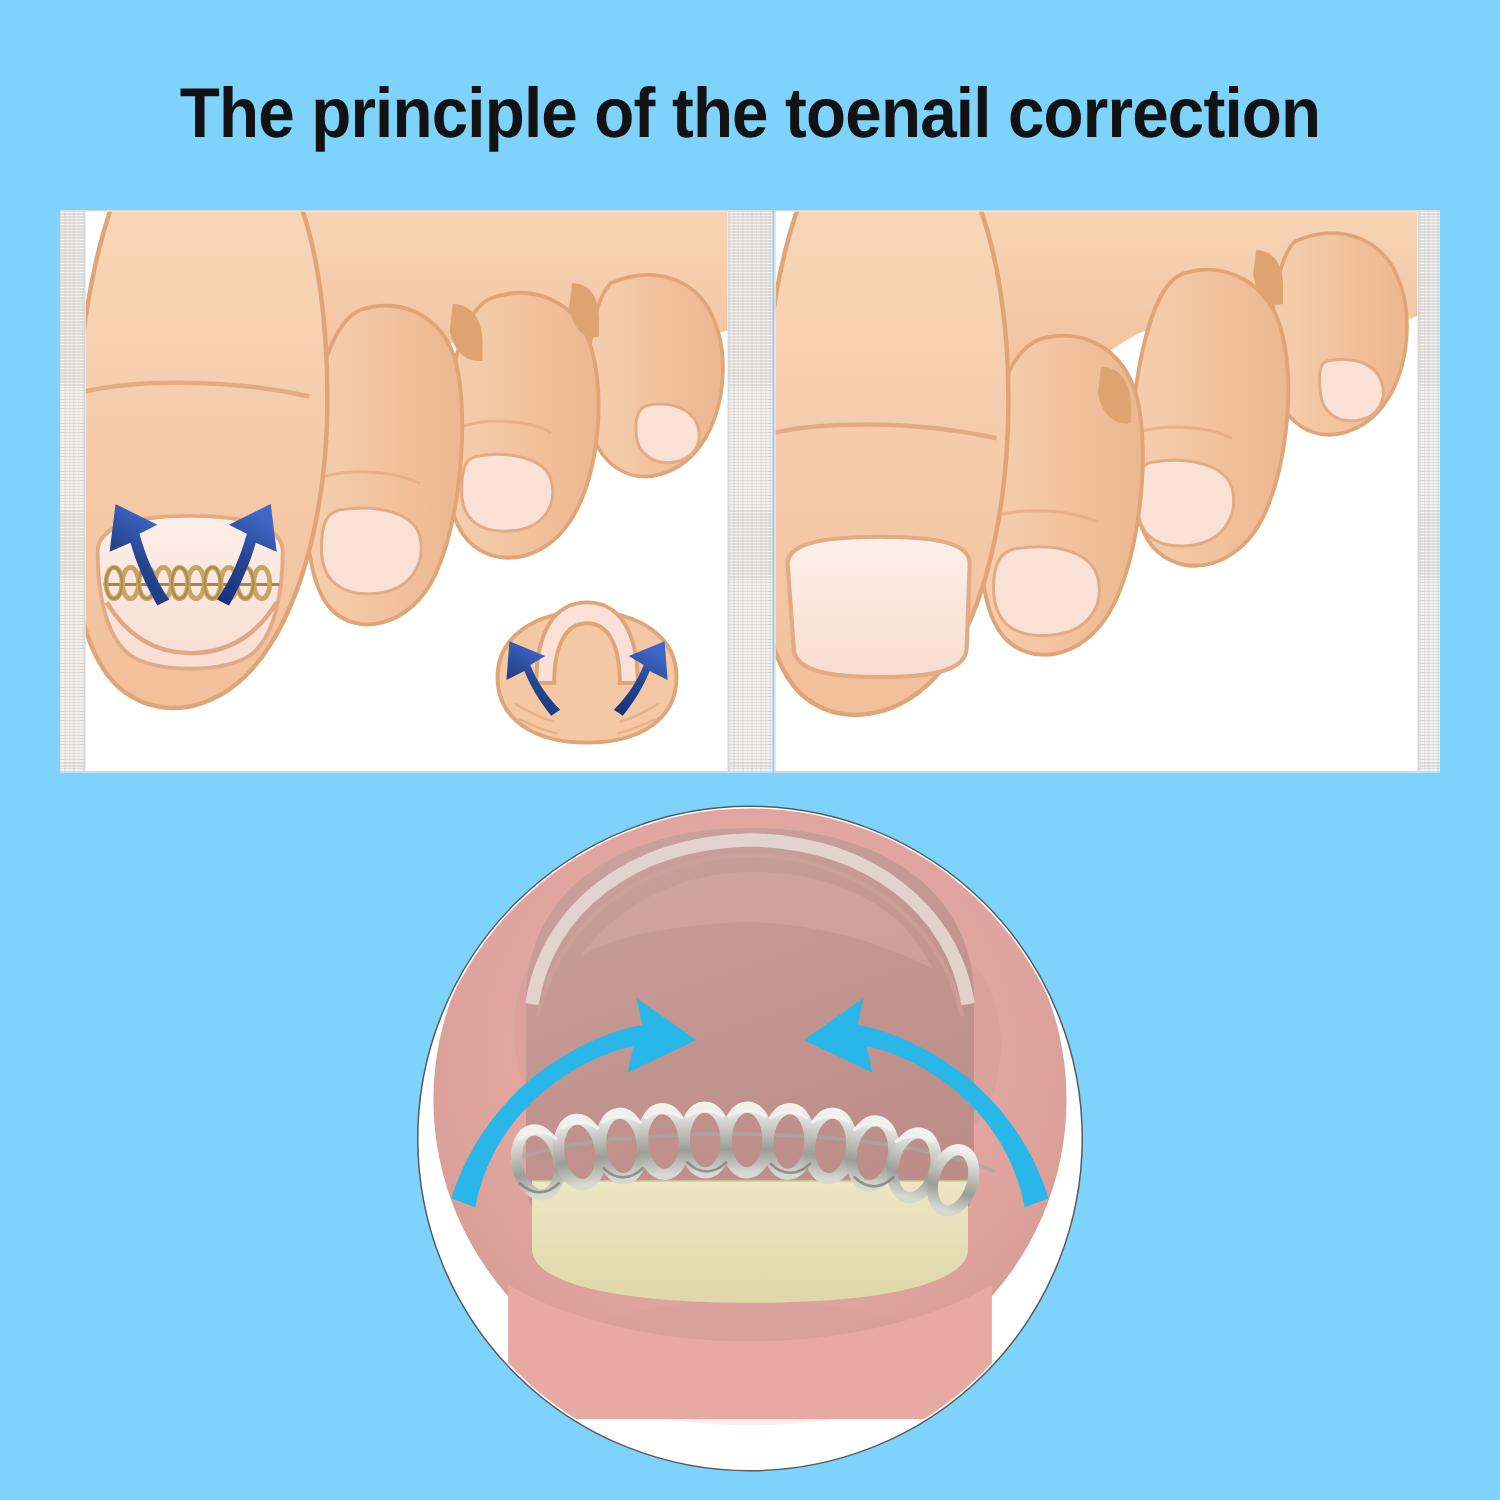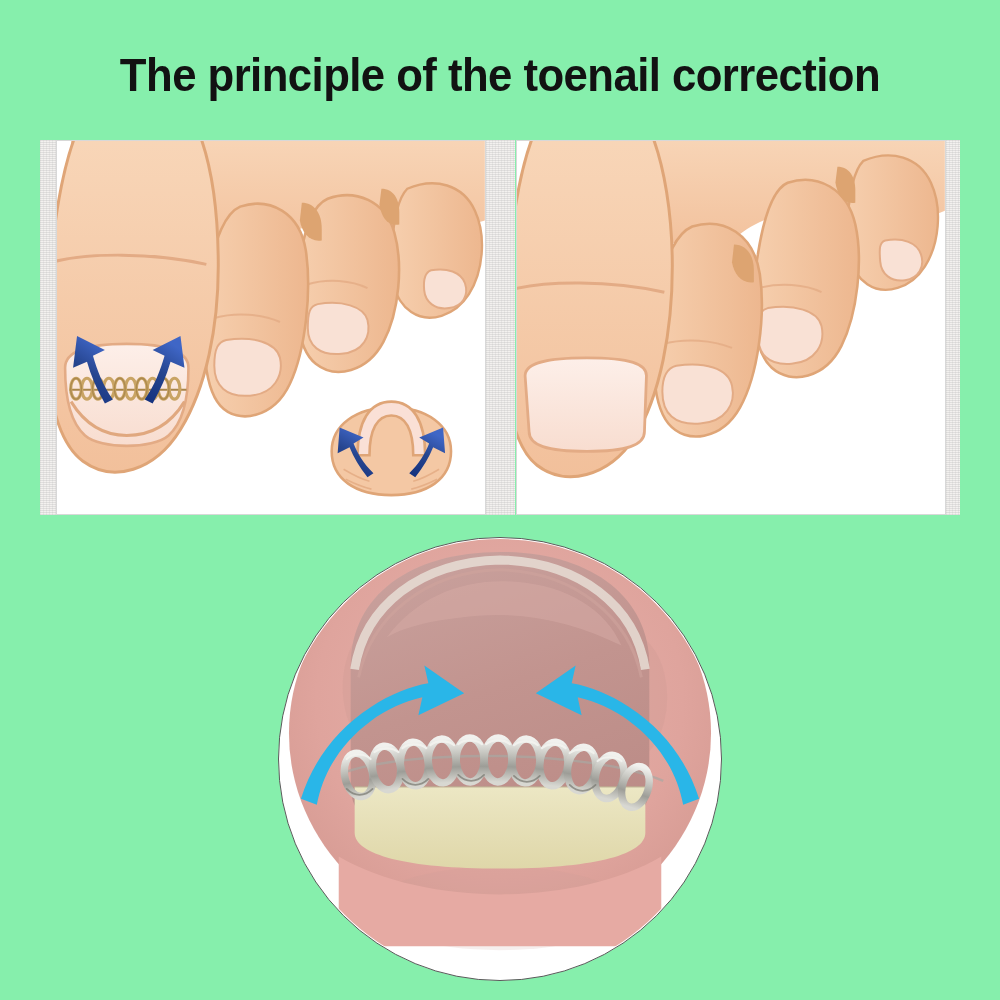--- a/index.html
+++ b/index.html
@@ -8,21 +8,21 @@
     padding: 0;
     background: #ffffff;
   }
   body {
     font-family: "Liberation Sans", "DejaVu Sans", sans-serif;
   }
   #page {
     position: relative;
     width: 1000px;
     height: 1000px;
-    background: #86efac;
+    background: #7dd3fc;
     overflow: hidden;
   }
 
   
   #page-title {
     position: absolute;
     left: 0;
     top: 48px;
     width: 1000px;
     text-align: center;

